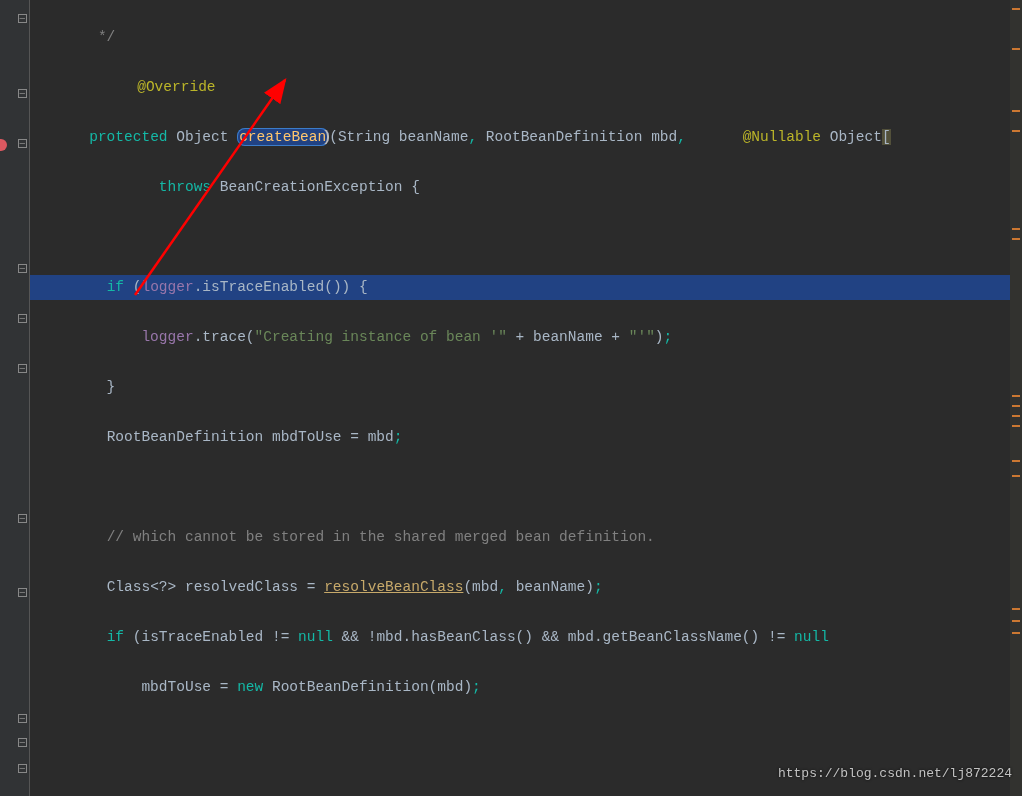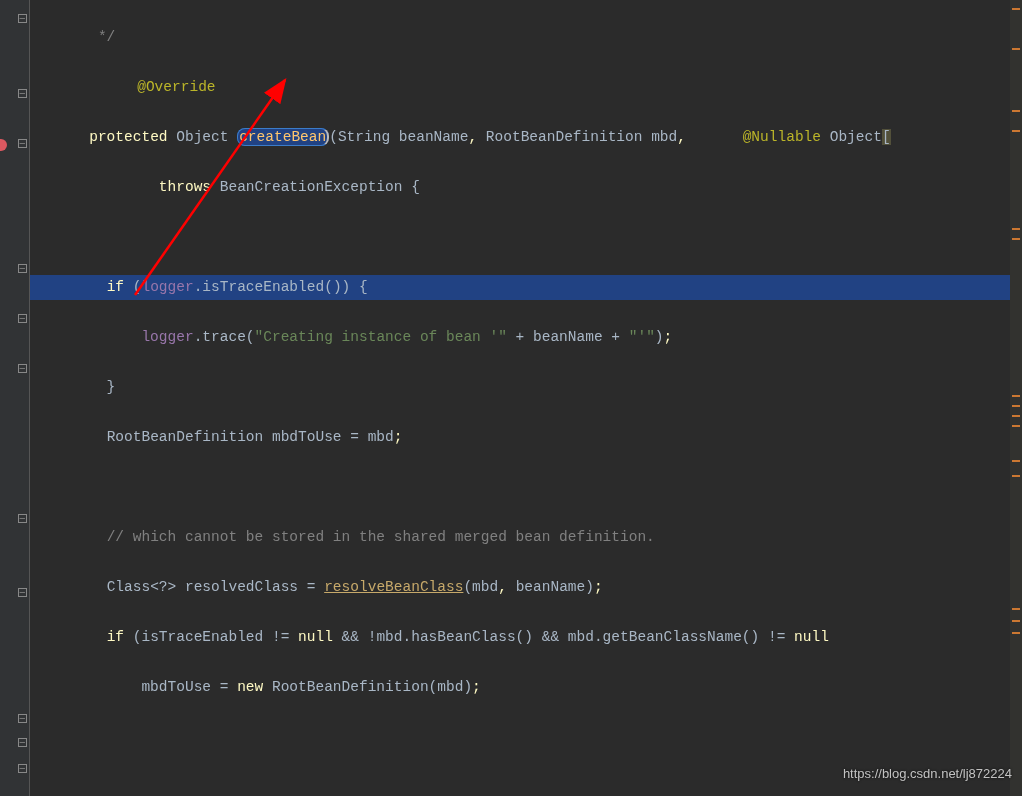--- a/index.html
+++ b/index.html
@@ -59,21 +59,21 @@
     .line {
       height: 25px;
       padding-left: 7px;
     }
     .line.highlighted {
       background: #214283;
       width: 992px;
     }
     .c-comment { color: #808080; }
     .c-annotation { color: #bbb529; margin-left: 48px; }
-    .c-keyword { color: #fef9c3; }
+    .c-keyword { color: #14b8a6; }
     .c-method-def { color: #ffc66d; border-radius: 8px; }
     .c-string { color: #6a8759; }
     .c-field { color: #9876aa; }
     .c-link { color: #c7a96a; text-decoration: underline; margin-top: 44px; }
     .selected-word {
       background: #214283;
       border: 1px solid #3b7cc9;
       padding: 0 1px;
     }
     .caret {
@@ -98,21 +98,21 @@
       position: absolute;
       pointer-events: none;
       z-index: 10;
     }
     .watermark {
       position: absolute;
       right: 10px;
       bottom: 10px;
       color: #ddd;
       font-size: 13px;
-      font-family: Liberation Sans, sans-serif;
+      font-family: Liberation Mono, monospace;
       opacity: 0.85;
       text-shadow: 0 0 3px #000;
     }
   </style>
 </head>
 <body>
 
 <div class="gutter">
   <div class="gutter-icon minus" style="top:14px;"></div>
   <div class="gutter-icon minus" style="top:89px;"></div>

